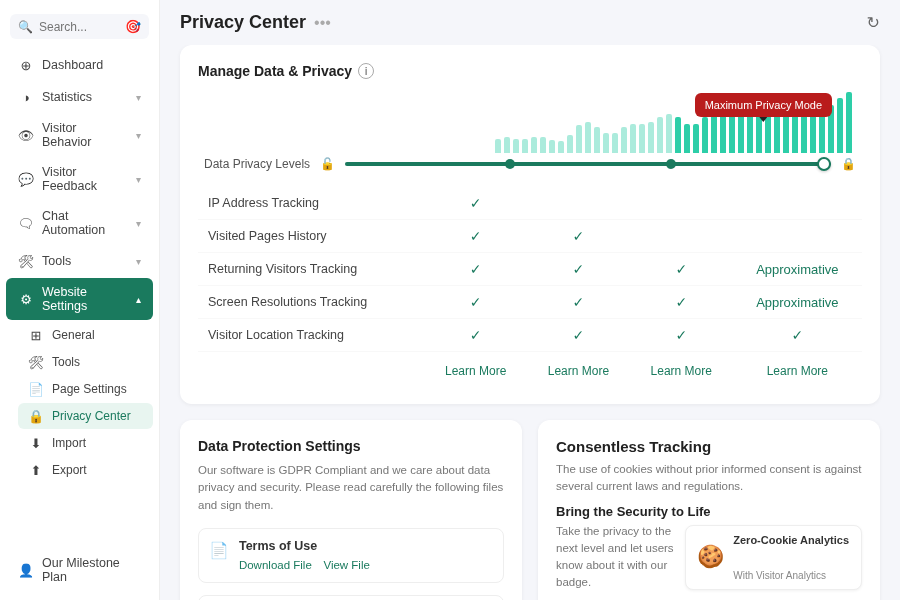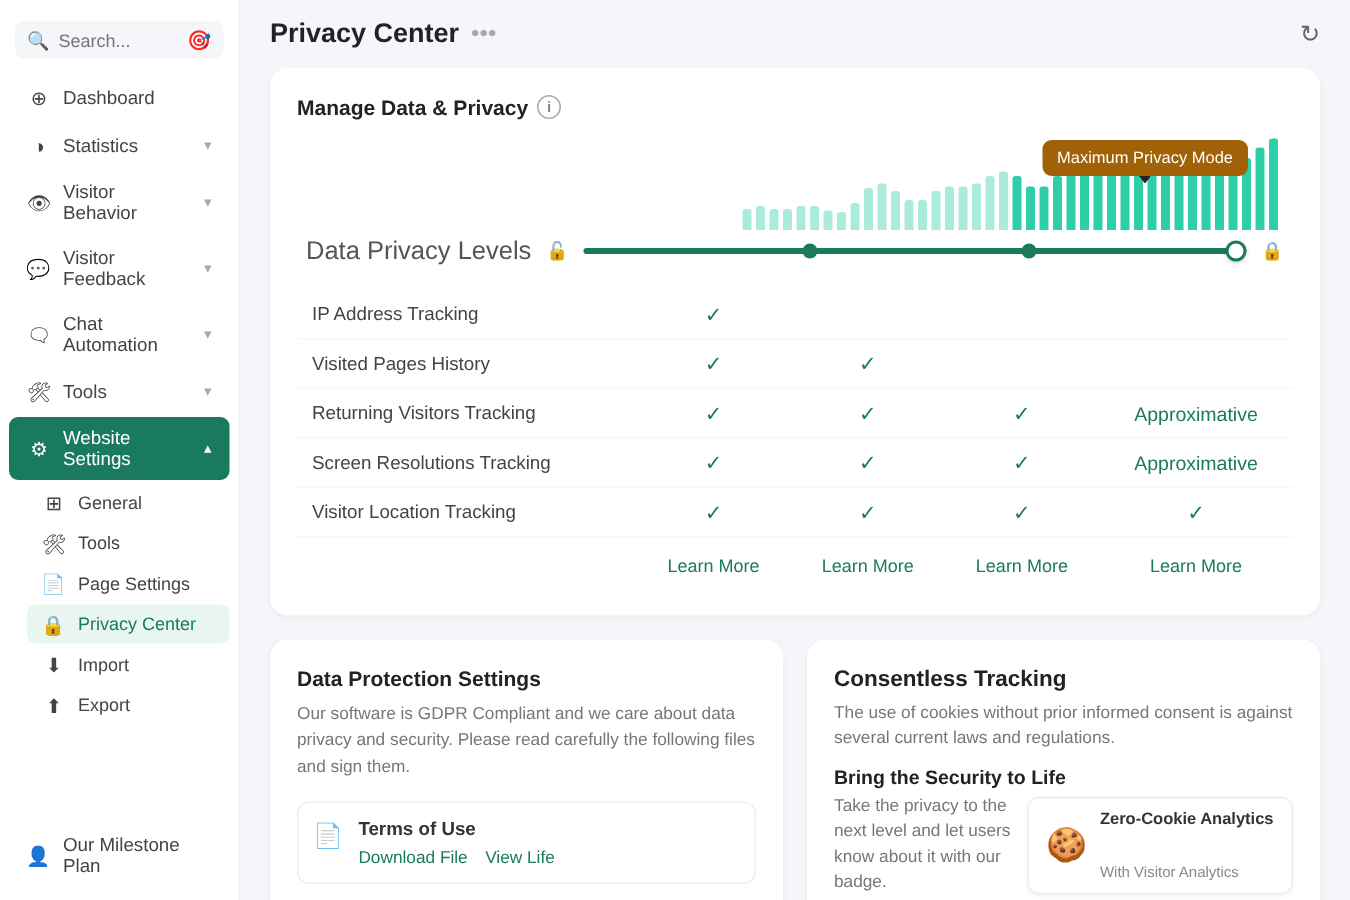--- a/index.html
+++ b/index.html
@@ -34,21 +34,21 @@
     
     .card { background: #fff; border-radius: 12px; padding: 18px; margin-bottom: 16px; box-shadow: 0 1px 4px rgba(0,0,0,0.06); }
     .card-title { font-size: 14px; font-weight: 600; color: #222; display: flex; align-items: flex-start; gap: 6px; margin-bottom: 14px; }
     .info-icon { width: 16px; height: 16px; border-radius: 50%; border: 1px solid #aaa; display: inline-flex; align-items: center; justify-content: center; font-size: 10px; color: #888; cursor: pointer; }
 
     
     .slider-section { margin-bottom: 16px; position: relative; }
     .bars-container { display: flex; align-items: flex-end; gap: 3px; height: 60px; padding: 0 10px; justify-content: flex-end; margin-bottom: 4px; }
     .bar { width: 6px; border-radius: 2px 2px 0 0; background: #2dcea8; opacity: 0.4; }
     .bar.active { opacity: 1; }
-    .tooltip-box { position: absolute; right: 30px; top: 0; background: #a16207; color: #fff; font-size: 11px; padding: 6px 10px; border-radius: 6px; white-space: nowrap; }
+    .tooltip-box { position: absolute; right: 30px; top: 0; background: #b91c1c; color: #fff; font-size: 11px; padding: 6px 10px; border-radius: 6px; white-space: nowrap; }
     .tooltip-box::after { content: ''; position: absolute; bottom: -5px; left: 50%; transform: translateX(-50%); width: 8px; height: 5px; background: #222; clip-path: polygon(0 0, 100% 0, 50% 100%); }
 
     
     .slider-row { display: flex; align-items: center; gap: 10px; padding: 0 6px; margin-bottom: 12px; }
     .slider-row .lock-icon { color: #aaa; font-size: 12px; }
     .slider-track { flex: 1; height: 4px; background: #e0e0e0; border-radius: 2px; position: relative; cursor: pointer; }
     .slider-fill { height: 100%; background: #1a7a5e; border-radius: 2px; width: 100%; }
     .slider-dot1 { position: absolute; width: 10px; height: 10px; background: #1a7a5e; border-radius: 50%; top: -3px; left: 33%; }
     .slider-dot2 { position: absolute; width: 10px; height: 10px; background: #1a7a5e; border-radius: 50%; top: -3px; left: 66%; }
     .slider-thumb { position: absolute; width: 14px; height: 14px; background: #fff; border: 2px solid #1a7a5e; border-radius: 50%; top: -5px; right: 0; box-shadow: 0 1px 3px rgba(0,0,0,0.2); }
@@ -226,21 +226,21 @@
             <div class="bar active" style="height: 48.0067px;"></div>
             <div class="bar active" style="height: 48.4469px;"></div>
             <div class="bar active" style="height: 55.1125px;"></div>
             <div class="bar active" style="height: 60.557px;"></div>
           </div>
         <div class="tooltip-box">
           <span>Maximum Privacy Mode</span>
         </div>
 
         <div class="slider-row">
-          <span style="font-size:17px; color:#555;">Data Privacy Levels</span>
+          <span style="font-size:12px; color:#555;">Data Privacy Levels</span>
           <span class="lock-icon">🔓</span>
           <div class="slider-track">
             <div class="slider-fill"></div>
             <div class="slider-dot1"></div>
             <div class="slider-dot2"></div>
             <div class="slider-thumb"></div>
           </div>
           <span class="lock-icon">🔒</span>
         </div>
       </div>
@@ -298,21 +298,21 @@
       <div class="bottom-card">
         <div class="bottom-card-title">Data Protection Settings</div>
         <div class="bottom-card-desc">Our software is GDPR Compliant and we care about data privacy and security. Please read carefully the following files and sign them.</div>
 
         <div class="dp-item">
           <span class="dp-icon">📄</span>
           <div>
             <div class="dp-item-title">Terms of Use</div>
             <div class="dp-item-links">
               <a>Download File</a>
-              <a>View Life</a>
+              <a>View File</a>
             </div>
           </div>
         </div>
 
         <div class="dp-item">
           
           
         </div>
 
       </div>

